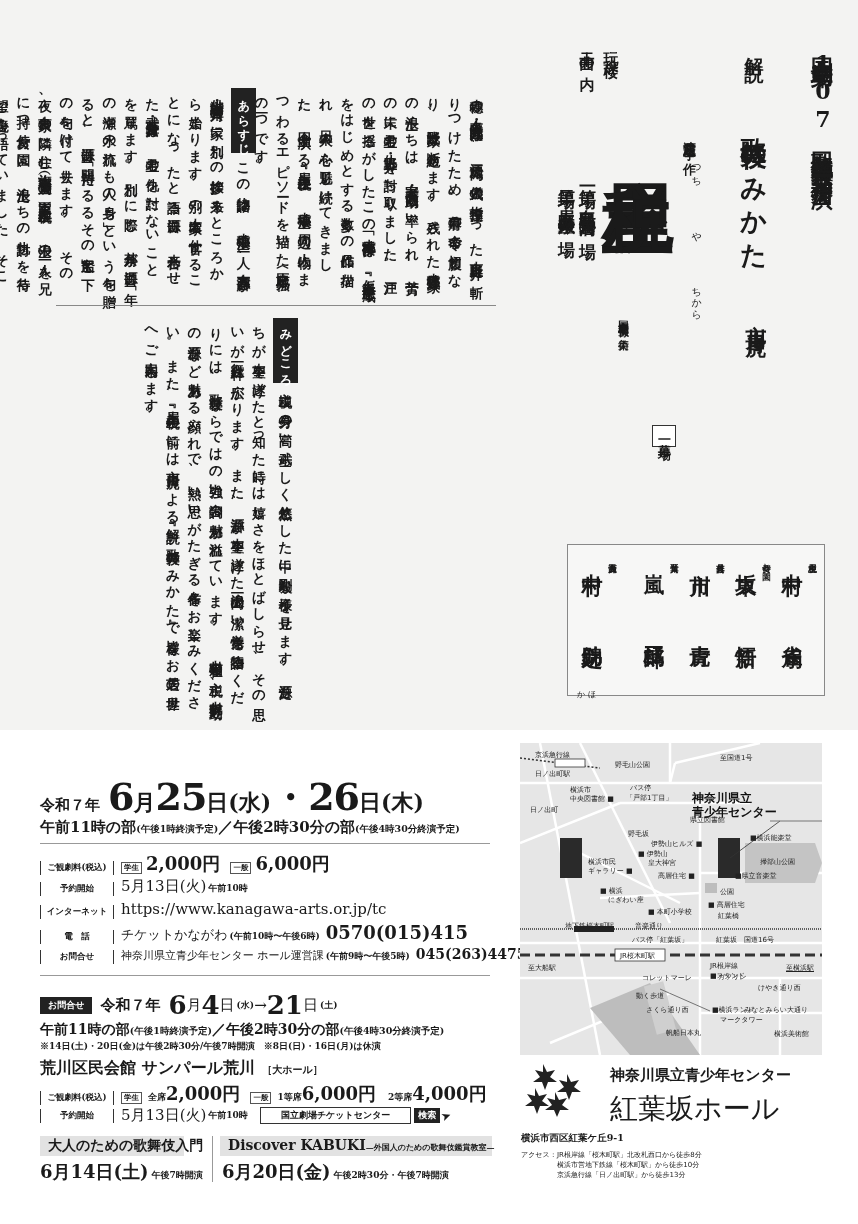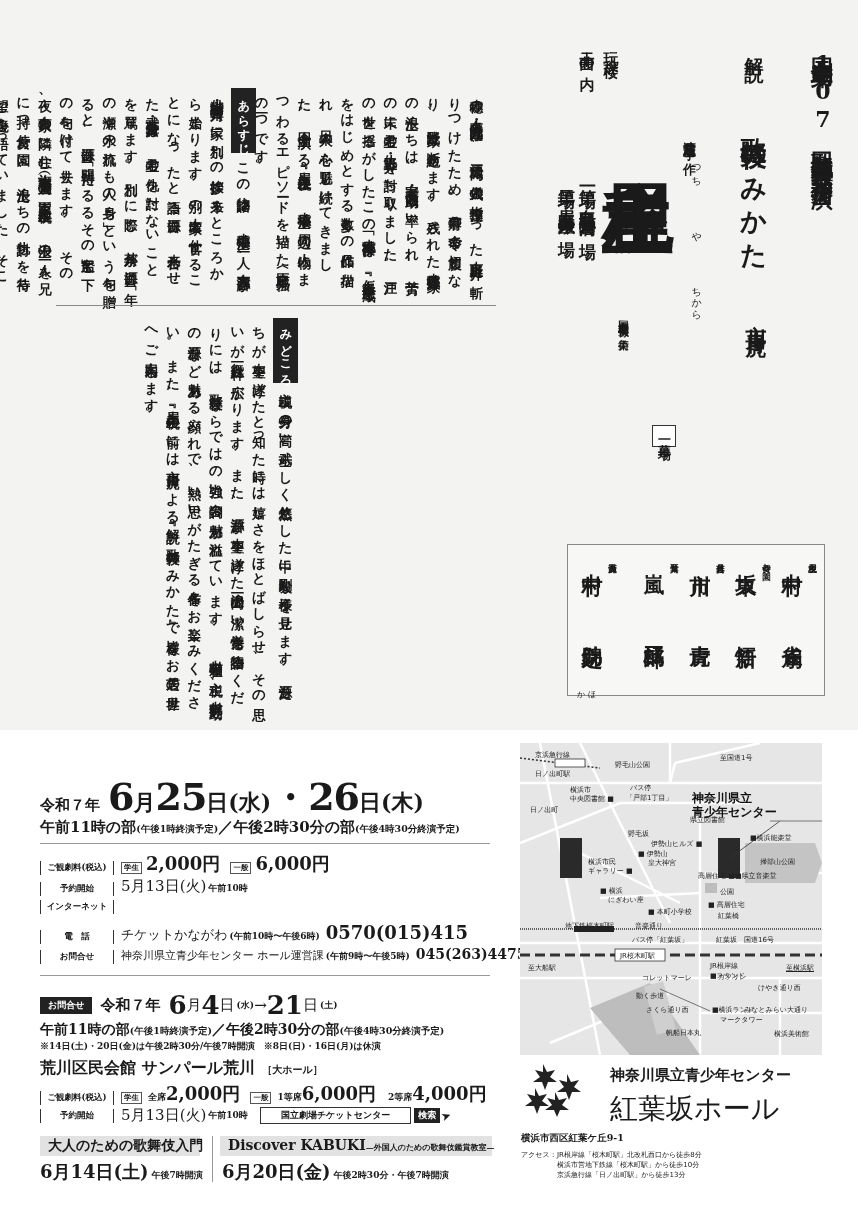--- a/index.html
+++ b/index.html
@@ -202,20 +202,21 @@
   <span class="mini-box">一般</span>
   <span class="price">6,000円</span>
 </div>
 <div class="info-row" style="top:877px;">
   <span class="bracket-label">予約開始</span>
   <span class="val">5月13日(火)</span>
   <span class="val-sm">午前10時</span>
 </div>
 <div class="info-row" style="top:900px;">
   <span class="bracket-label">インターネット</span>
+  <span class="url">https://www.kanagawa-arts.or.jp/tc</span>
 </div>
 <div class="info-row" style="top:922px;">
   <span class="bracket-label">電　話</span>
   <span class="val" style="font-size:13px;">チケットかながわ</span>
   <span class="val-sm">(午前10時〜午後6時)</span>
   <span class="phone">0570(015)415</span>
 </div>
 <div class="info-row" style="top:946px;">
   <span class="bracket-label">お問合せ</span>
   <span class="val" style="font-size:11px;">神奈川県立青少年センター ホール運営課</span>
@@ -258,21 +259,21 @@
 </div>
 <div class="info-row" style="top:1106px;align-items:center;">
   <span class="bracket-label">予約開始</span>
   <span class="val">5月13日(火)</span>
   <span class="val-sm">午前10時</span>
   <span class="search-box">国立劇場チケットセンター</span>
   <span class="search-btn">検索</span>
   <span class="cursor">➤</span>
 </div>
 
-<div class="event-box" style="left:40px;width:160px;">大人のための歌舞伎入門</div>
+<div class="event-box" style="left:40px;width:144px;">大人のための歌舞伎入門</div>
 <div class="event-date" style="left:40px;">
   <span class="d">6月14日(土)</span><span class="s">午後7時開演</span>
 </div>
 <div class="vline"></div>
 <div class="event-box" style="left:220px;width:272px;">
   <span>Discover KABUKI</span><span style="font-size:8px;">—外国人のための歌舞伎鑑賞教室—</span>
 </div>
 <div class="event-date" style="left:222px;">
   <span class="d">6月20日(金)</span><span class="s">午後2時30分・午後7時開演</span>
 </div>
@@ -329,21 +330,21 @@
   <span class="map-label" style="left:10px;top:62px;">日ノ出町</span>
   <span class="map-label" style="left:170px;top:72px;">県立図書館</span>
   <span class="map-label" style="left:108px;top:86px;">野毛坂</span>
   <span class="map-label" style="left:131px;top:96px;">伊勢山ヒルズ ■</span>
   <span class="map-label" style="left:230px;top:90px;">■横浜能楽堂</span>
   <span class="map-label" style="left:118px;top:106px;">■ 伊勢山</span>
   <span class="map-label" style="left:128px;top:115px;">皇大神宮</span>
   <span class="map-label" style="left:68px;top:114px;">横浜市民</span>
   <span class="map-label" style="left:68px;top:123px;">ギャラリー ■</span>
   <span class="map-label" style="left:240px;top:114px;">掃部山公園</span>
-  <span class="map-label" style="left:138px;top:128px;margin-left:40px;">高層住宅 ■</span>
+  <span class="map-label" style="left:138px;top:128px;">高層住宅 ■</span>
   <span class="map-label" style="left:215px;top:128px;">■県立音楽堂</span>
   <span class="map-label" style="left:200px;top:144px;">公園</span>
   <span class="map-label" style="left:80px;top:143px;text-align:center;">■ 横浜</span>
   <span class="map-label" style="left:88px;top:152px;">にぎわい座</span>
   <span class="map-label" style="left:188px;top:157px;">■ 高層住宅</span>
   <span class="map-label" style="left:198px;top:168px;">紅葉橋</span>
   <span class="map-label" style="left:128px;top:164px;">■ 本町小学校</span>
   <span class="map-label" style="left:45px;top:178px;">地下鉄桜木町駅</span>
   <span class="map-label" style="left:115px;top:178px;">音楽通り</span>
   <span class="map-label" style="left:112px;top:192px;">バス停「紅葉坂」</span>

